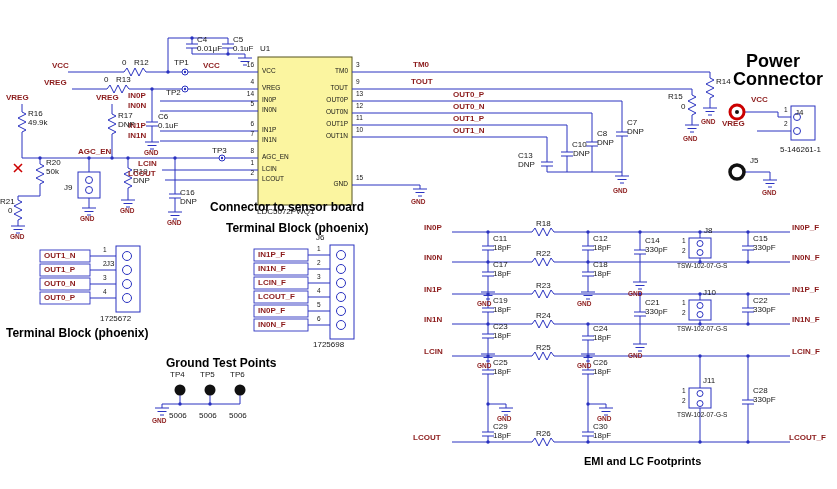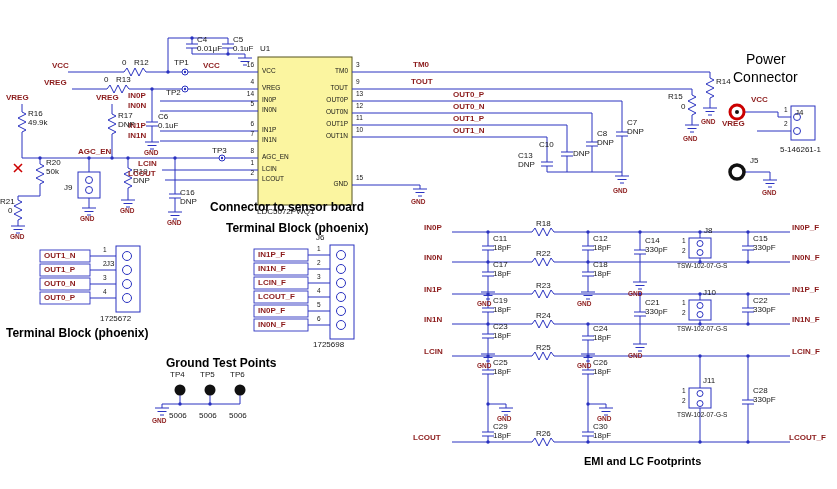--- a/index.html
+++ b/index.html
@@ -20,21 +20,21 @@
   .net{color:var(--netc,#8b1a1a);font-size:8px;font-weight:bold}
   .ref{color:var(--comp,#161616);font-size:8px}
   .pin{color:var(--comp,#161616);font-size:6.5px}
   .icpin{color:var(--comp,#161616);font-size:6.5px}
   .name-r{width:50px;text-align:right}
   .num-r{width:26px;text-align:right}
   .gnd{color:var(--netc,#8b1a1a);font-size:6.5px;font-weight:bold}
   .part{color:var(--comp,#161616);font-size:8px}
   .part-sm{color:var(--comp,#161616);font-size:6.5px}
   .title{color:#000;font-size:12px;font-weight:bold}
-  .title-lg{color:#000;font-size:14px;font-weight:normal}
+  .title-lg{color:#000;font-size:18px;font-weight:bold}
   .emi-title{color:#000;font-size:11px;font-weight:bold}
 </style>
 </head>
 <body>
 
 <div id="stage">
   <svg id="schematic-svg" viewBox="0 0 837 489" width="837" height="489">
     <defs>
       <g id="res-v">
           <path d="M0,0 L0,2 L4,4 L-4,8 L4,12 L-4,16 L4,20 L0,22 L0,24"></path>
@@ -321,21 +321,21 @@
     <span class="lbl net" style="left: 128px; top: 170px;">LCOUT</span>
     <span class="lbl net" style="left: 413px; top: 61px;">TM0</span>
     <span class="lbl net" style="left: 411px; top: 78px;">TOUT</span>
     <span class="lbl net" style="left: 453px; top: 91px;">OUT0_P</span>
     <span class="lbl net" style="left: 453px; top: 103px;">OUT0_N</span>
     <span class="lbl net" style="left: 453px; top: 115px;">OUT1_P</span>
     <span class="lbl net" style="left: 453px; top: 127px;">OUT1_N</span>
     <span class="lbl gnd" style="left: 411px; top: 199px;">GND</span>
     <span class="lbl ref" style="left: 518px; top: 152px;">C13</span>
     <span class="lbl ref" style="left: 518px; top: 161px;">DNP</span>
-    <span class="lbl ref" style="left: 539px; top: 141px;">C10</span>
+    <span class="lbl ref" style="left: 572px; top: 141px;">C10</span>
     <span class="lbl ref" style="left: 573px; top: 150px;">DNP</span>
     <span class="lbl ref" style="left: 597px; top: 130px;">C8</span>
     <span class="lbl ref" style="left: 597px; top: 139px;">DNP</span>
     <span class="lbl ref" style="left: 627px; top: 119px;">C7</span>
     <span class="lbl ref" style="left: 627px; top: 128px;">DNP</span>
     <span class="lbl gnd" style="left: 613px; top: 188px;">GND</span>
     <span class="lbl ref" style="left: 716px; top: 78px;">R14</span>
     <span class="lbl gnd" style="left: 701px; top: 119px;">GND</span>
     <span class="lbl ref" style="left: 668px; top: 93px;">R15</span>
     <span class="lbl ref" style="left: 681px; top: 103px;">0</span>

